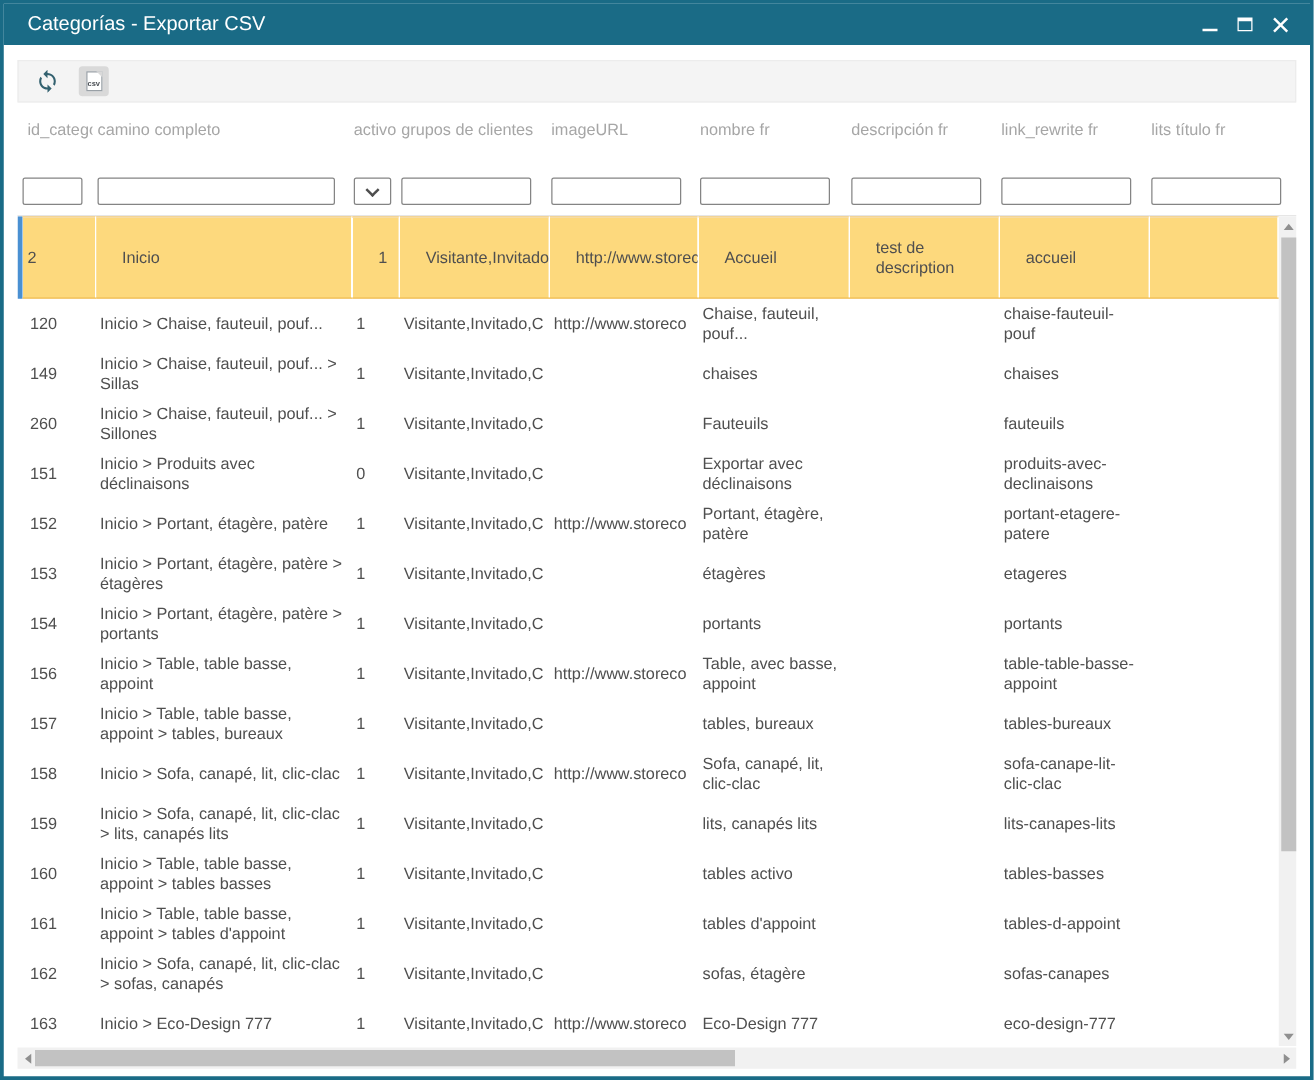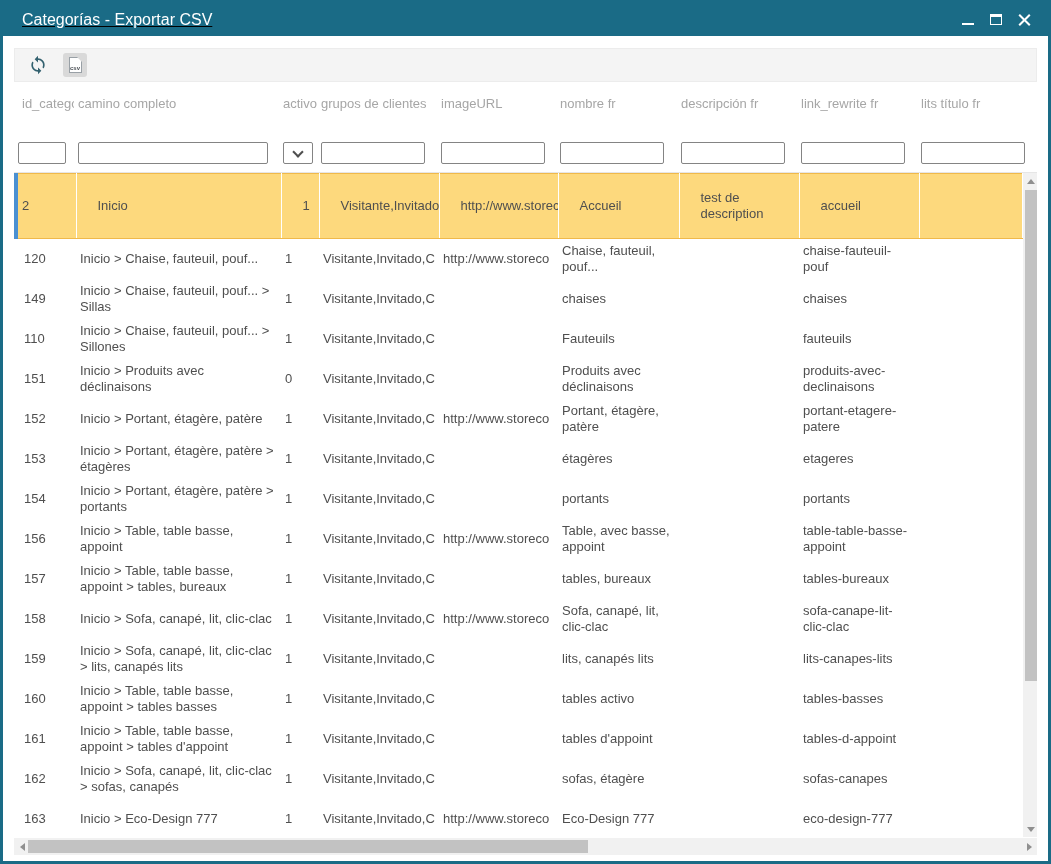--- a/index.html
+++ b/index.html
@@ -6,21 +6,21 @@
 
   .window {
     width:1051px; height:864px; box-sizing:border-box;
     border:3px solid var(--window-border,#1a6b86);
     display:flex; flex-direction:column; background:#fff;
   }
 
   
   .titlebar {
     flex:0 0 33px; background:var(--titlebar,#1a6b86);
-    display:flex; align-items:center; padding:0 16px 0 19px;text-decoration:underline;
+    display:flex; align-items:center; padding:0 16px 0 19px;
   }
   .title { color:#fff; font-size:16px; }
   .controls { margin-left:auto; display:flex; align-items:center; gap:13px; }
   .ctl { width:15px; height:15px; position:relative; cursor:pointer; display:inline-block; }
   .ctl.min::after { content:""; position:absolute; left:1px; bottom:2px; width:12px; height:2px; background:#fff; }
   .ctl.max::after { content:""; position:absolute; left:1px; top:2px; width:10px; height:7px; border:1px solid #fff; border-top-width:3px; }
   .ctl.close::before,.ctl.close::after { content:""; position:absolute; left:0; top:7px; width:15px; height:2px; background:#fff; }
   .ctl.close::before { transform:rotate(45deg); }
   .ctl.close::after  { transform:rotate(-45deg); }
 
@@ -226,37 +226,37 @@
                 <td>Inicio &gt; Chaise, fauteuil, pouf... &gt; Sillas</td>
                 <td>1</td>
                 <td class="nowrap">Visitante,Invitado,C</td>
                 <td class="nowrap"></td>
                 <td>chaises</td>
                 <td></td>
                 <td>chaises</td>
                 <td></td>
               </tr>
               <tr class="">
-                <td>110</td>
+                <td>260</td>
                 <td>Inicio &gt; Chaise, fauteuil, pouf... &gt; Sillones</td>
                 <td>1</td>
                 <td class="nowrap">Visitante,Invitado,C</td>
                 <td class="nowrap"></td>
                 <td>Fauteuils</td>
                 <td></td>
                 <td>fauteuils</td>
                 <td></td>
               </tr>
               <tr class="">
                 <td>151</td>
                 <td>Inicio &gt; Produits avec déclinaisons</td>
                 <td>0</td>
                 <td class="nowrap">Visitante,Invitado,C</td>
                 <td class="nowrap"></td>
-                <td>Produits avec déclinaisons</td>
+                <td>Exportar avec déclinaisons</td>
                 <td></td>
                 <td>produits-avec-declinaisons</td>
                 <td></td>
               </tr>
               <tr class="">
                 <td>152</td>
                 <td>Inicio &gt; Portant, étagère, patère</td>
                 <td>1</td>
                 <td class="nowrap">Visitante,Invitado,C</td>
                 <td class="nowrap">http://www.storeco</td>

